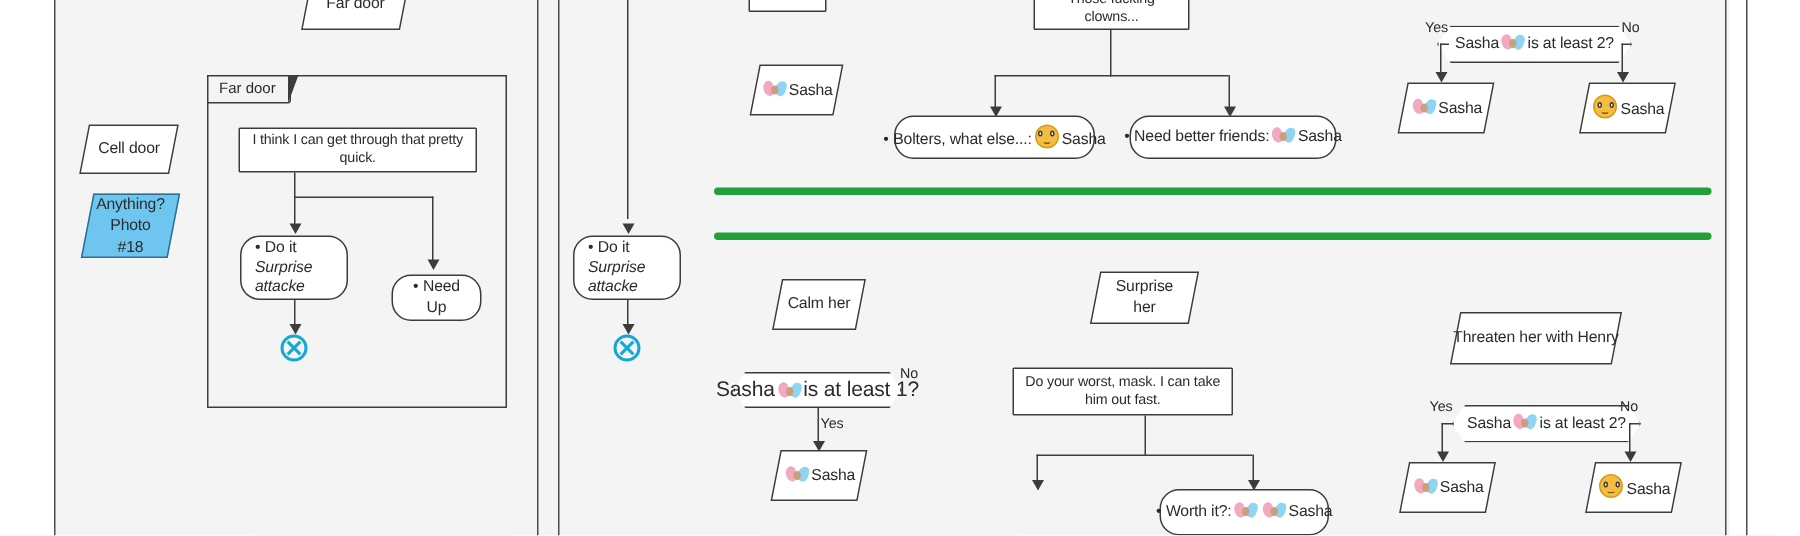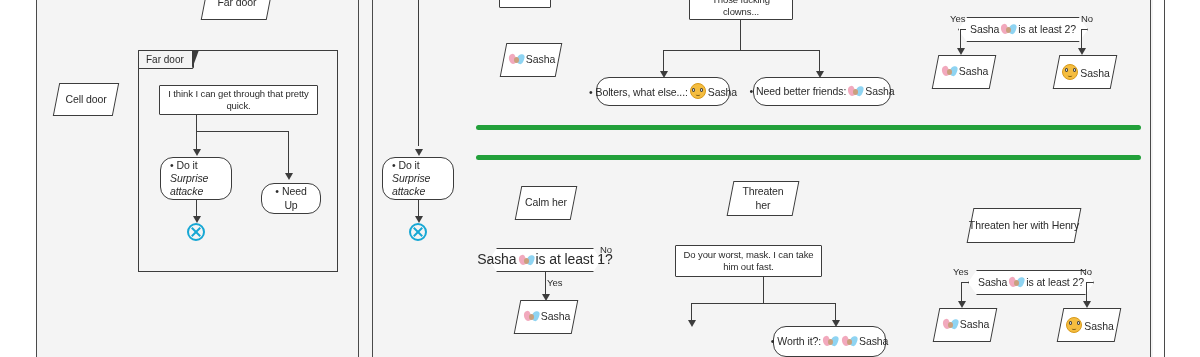--- a/index.html
+++ b/index.html
@@ -261,20 +261,27 @@
   <div class="node para" style="left:204px;top:-14px;width:66px;height:34px;">
     <div class="para-skin"></div>
     <div class="para-txt">Far door</div>
   </div>
 
   <div class="node para" style="left:56px;top:83px;width:60px;height:33px;">
     <div class="para-skin"></div>
     <div class="para-txt">Cell door</div>
   </div>
 
+  <div class="node para blue" style="left:58px;top:129px;width:58px;height:43px;">
+    <div class="para-skin"></div>
+    <div class="para-txt" style="line-height:1.35;">
+      <span>Anything?</span><br>
+      <span>Photo #18</span>
+    </div>
+  </div>
 
   <div class="group" style="left:138px;top:50px;width:200px;height:222px;">
     <div class="group-tab">
       <span>Far door</span>
     </div>
   </div>
 
   <div class="node rect" style="left:159px;top:85px;width:159px;height:30px;">
     <span style="font-size:9.5px;">I think I can get through that pretty quick.</span>
   </div>
@@ -405,21 +412,21 @@
 
   <div class="node para" style="left:517px;top:300px;width:58px;height:34px;">
     <div class="para-skin"></div>
     <div class="para-txt nowrap">
       <span class="ico ico-bow"><i></i></span><span>Sasha</span>
     </div>
   </div>
 
   <div class="node para" style="left:730px;top:181px;width:66px;height:35px;">
     <div class="para-skin"></div>
-    <div class="para-txt">Threaten her</div>
+    <div class="para-txt">Surprise her</div>
   </div>
 
   <div class="node rect" style="left:675px;top:245px;width:147px;height:32px;">
     <span style="font-size:9.5px;">Do your worst, mask. I can take him out fast.</span>
   </div>
 
   <div class="conn v" style="left:763px;top:277px;height:27px;"></div>
   <div class="conn h" style="left:691px;top:303px;width:144px;"></div>
   <div class="conn v" style="left:691px;top:303px;height:19px;"></div>
   <div class="arrowhead" style="left:687.7px;top:320px;"></div>

